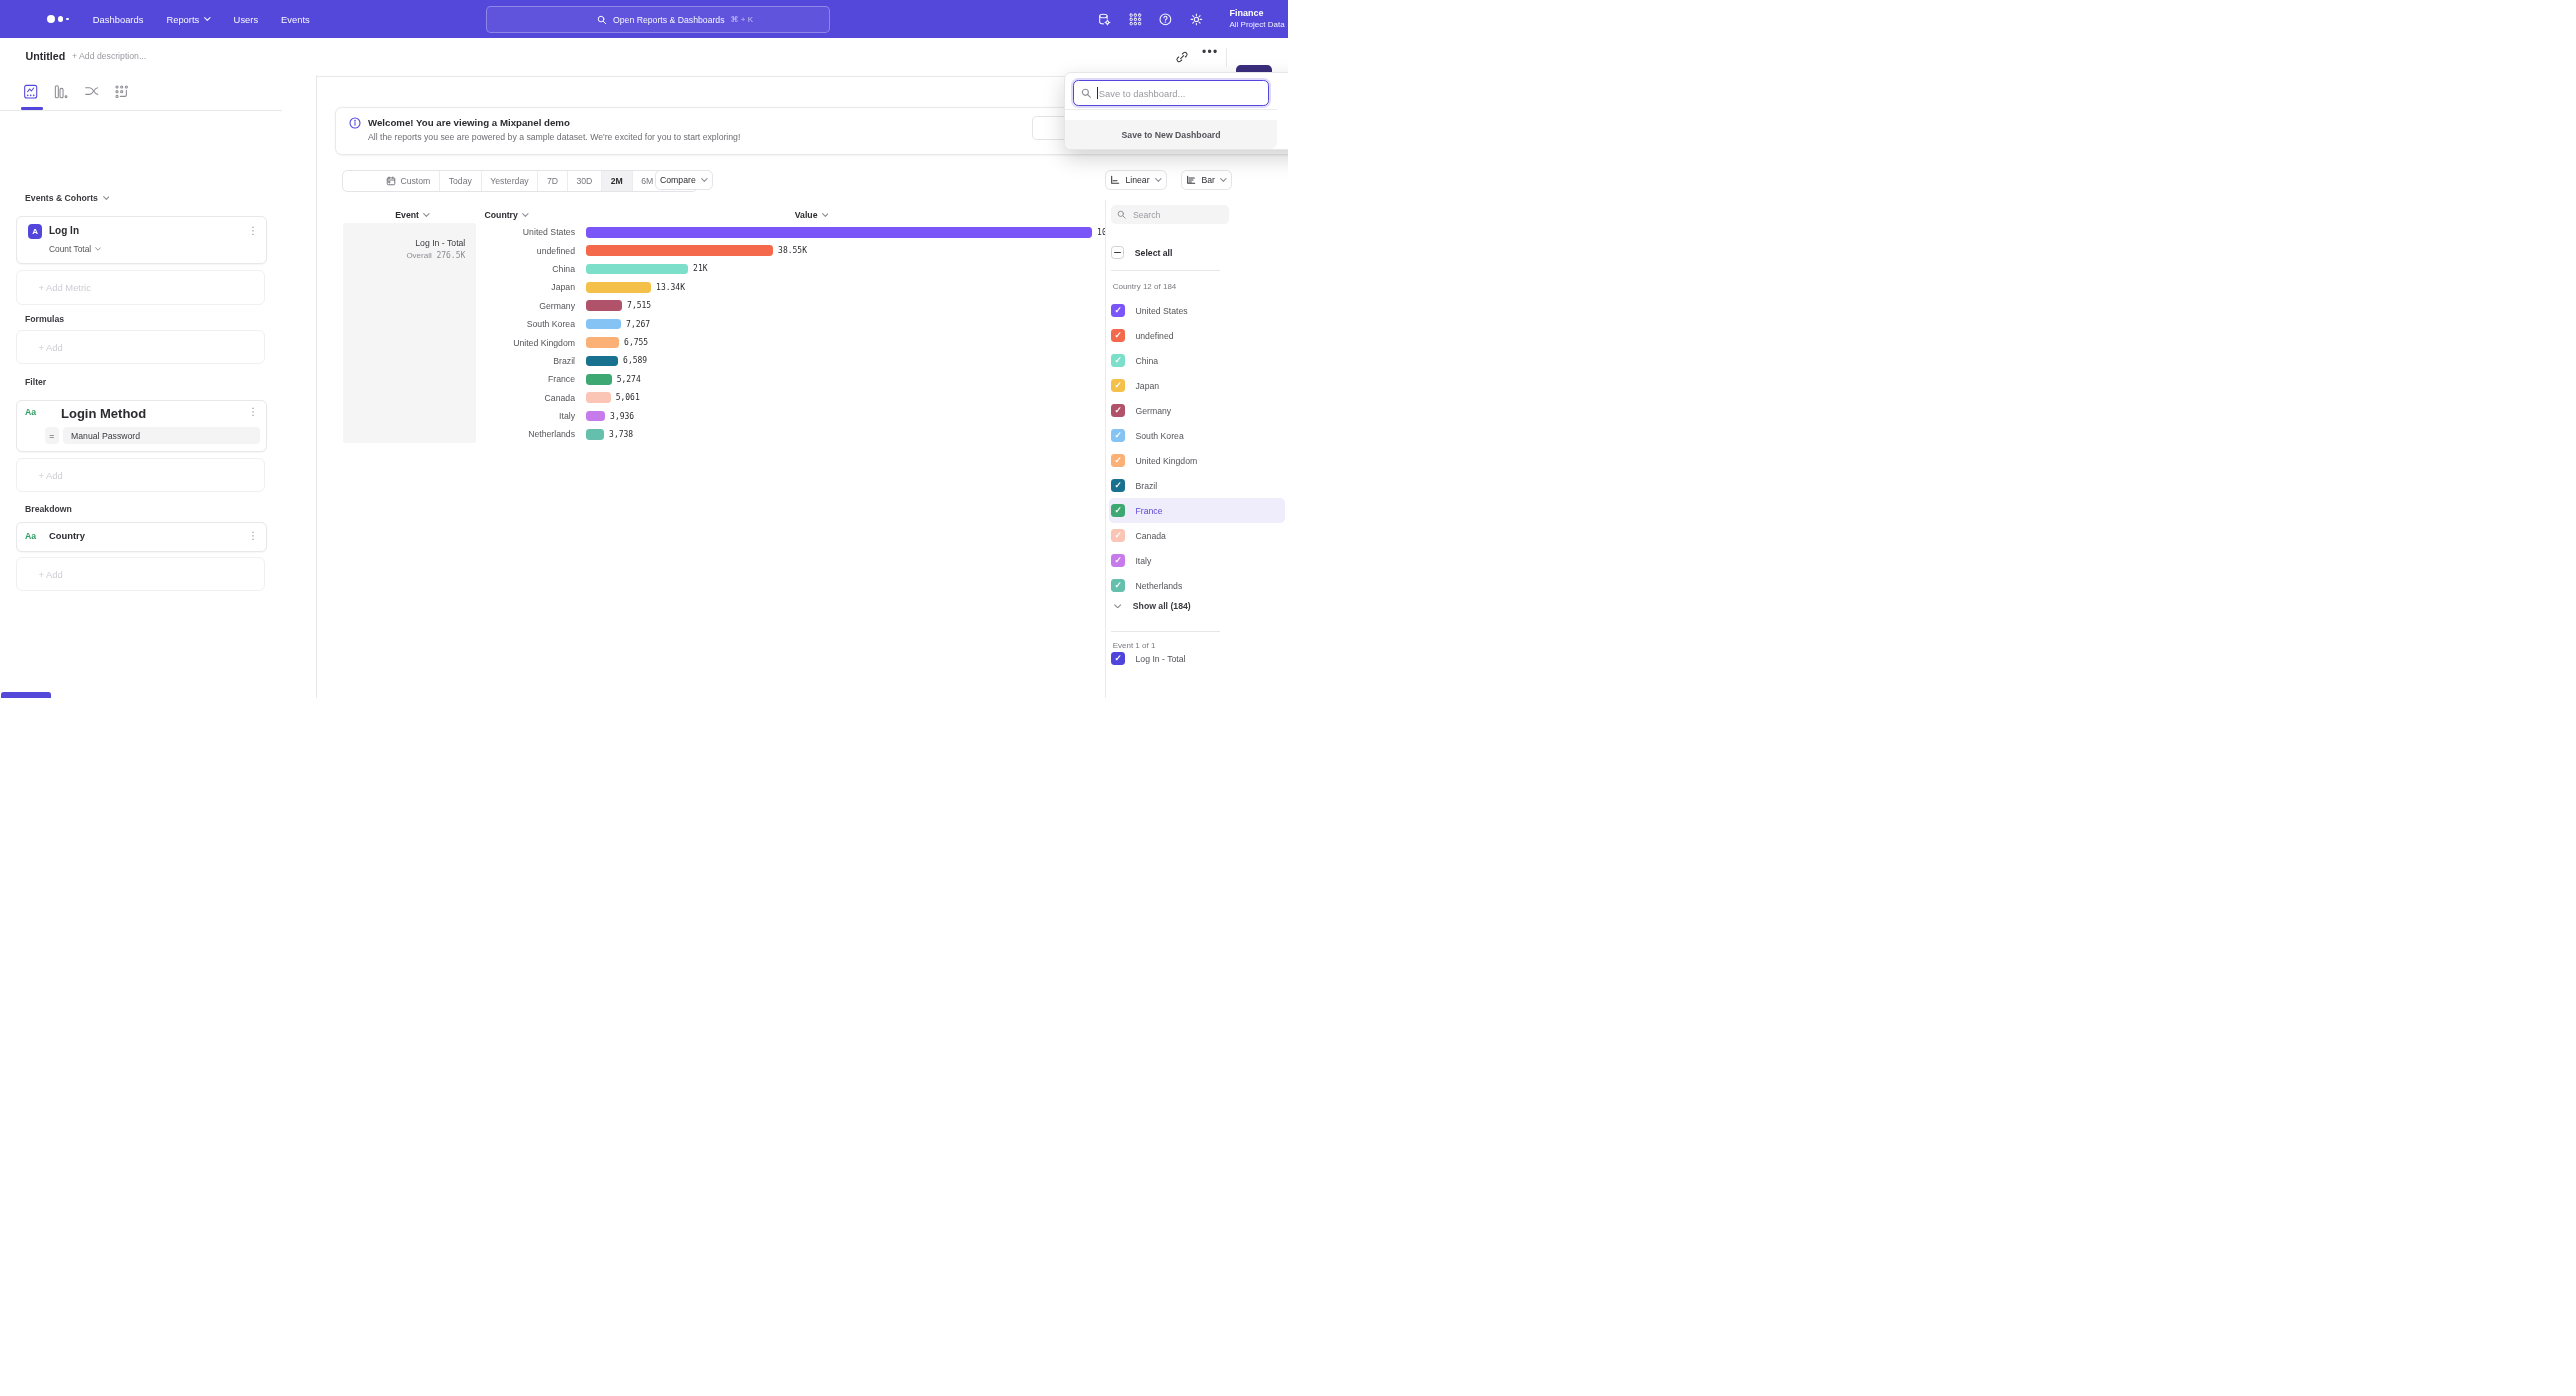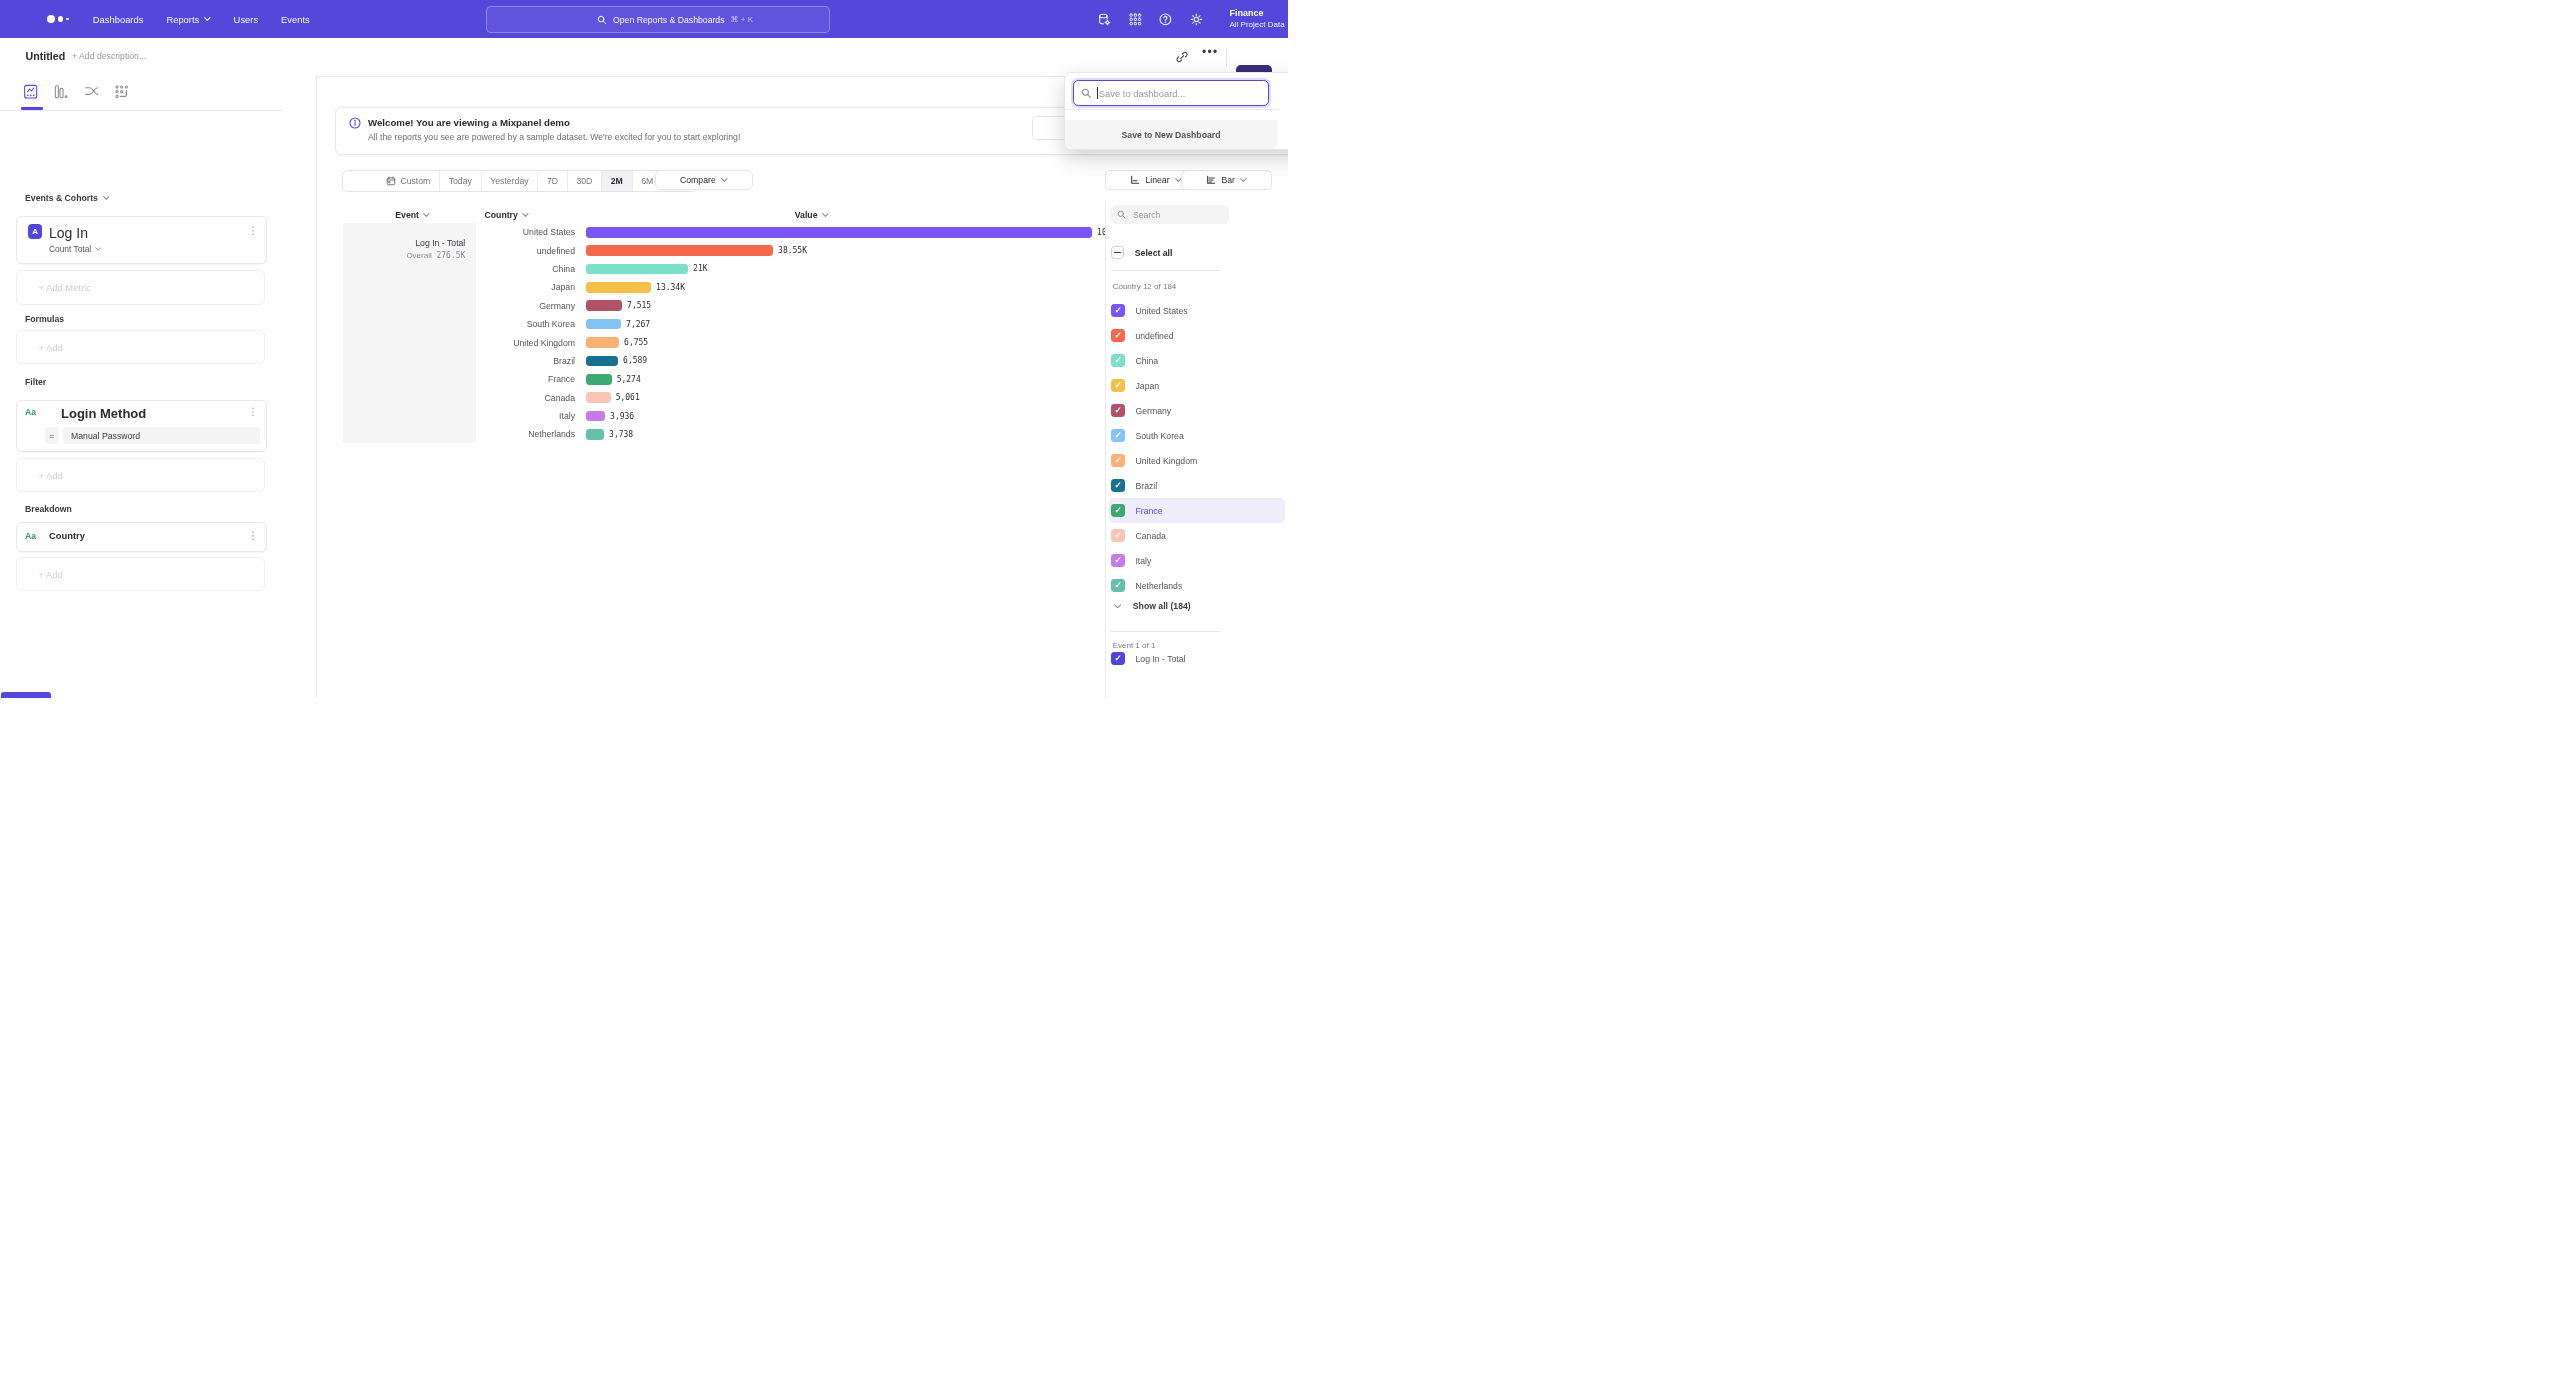--- a/index.html
+++ b/index.html
@@ -60,21 +60,21 @@
   .bsub{position:absolute;left:32px;top:24px;font-size:8.7px;color:#6d6d73;}
   .folder-btn{left:1032px;top:116px;width:25.5px;height:21.5px;border:0.7px solid #e3e3e6;border-radius:4.7px;background:#fff;
         display:flex;align-items:center;justify-content:center;color:#3a3a3f;cursor:pointer;z-index:2;}
   .clipped-view{left:1061px;top:121px;font-size:8.7px;color:#3a3a3f;z-index:2;}
 
   
   .seg{left:342px;top:170px;height:20px;display:flex;border:0.7px solid #e4e4e8;border-radius:5.4px;overflow:hidden;background:#fff;}
   .seg-item{display:flex;align-items:center;gap:4.7px;padding:0 8.7px;font-size:8.7px;color:#76767c;cursor:pointer;background:#fff;}
   .seg-item + .seg-item{border-left:0.7px solid #ececef;}
   .seg-item.active{background:#f1f1f4;color:#2b2b30;font-weight:bold;}
-  .tbtn{position:absolute;top:170px;height:20px;display:flex;align-items:center;gap:5.4px;padding:0 24px;
+  .tbtn{position:absolute;top:170px;height:20px;display:flex;align-items:center;gap:5.4px;padding:0 4px;
         border:0.7px solid #e4e4e8;border-radius:5.4px;background:#fff;font-size:8.7px;color:#2b2b30;cursor:pointer;box-sizing:border-box;}
 
   
   .colhdr{position:absolute;top:209px;height:12px;font-size:8.7px;font-weight:bold;color:#2b2b30;
         display:flex;align-items:center;justify-content:center;gap:4px;width:67px;}
   .event-cell{left:343px;top:223px;width:99px;height:220px;background:#f5f5f6;border-radius:2.7px;}
   .ec-title{position:absolute;right:10.7px;top:14.8px;font-size:8.7px;color:#3a3a3f;}
   .ec-overall{position:absolute;right:10.7px;top:28px;font-size:8px;color:#8d8d93;}
   .ec-overall b{font-weight:normal;font-family:"DejaVu Sans Mono",monospace;margin-left:4.7px;}
   #chart-rows{left:282px;top:223px;width:822px;}
@@ -242,21 +242,21 @@
 
     <div class="shdr" style="top:118px">
       <span>Events &amp; Cohorts</span>
       <svg class="sic chev" width="6.7" height="4" viewBox="0 0 10 6">
           <path d="M1 1l4 4 4-4"></path>
         </svg>
     </div>
 
     <div class="card" style="top:141px;height:46px">
       <div class="abadge" style="top:7.4px">A</div>
-      <div style="position:absolute;left:32px;top:8px;font-size:14px;font-weight:normal;color:#2b2b30">Log In</div>
+      <div style="position:absolute;left:32px;top:8px;font-size:10px;font-weight:bold;color:#2b2b30">Log In</div>
       <div class="kebab" style="top:8.7px">⋮</div>
       <div style="position:absolute;left:32px;top:27px;font-size:8.4px;color:#55555a;display:flex;align-items:center;gap:4px">
         <span>Count Total</span>
         <svg class="sic chev" width="6" height="4" viewBox="0 0 10 6">
             <path d="M1 1l4 4 4-4"></path>
           </svg>
       </div>
     </div>
 
     <div class="faint" style="top:195px;height:35px">+ Add Metric</div>

